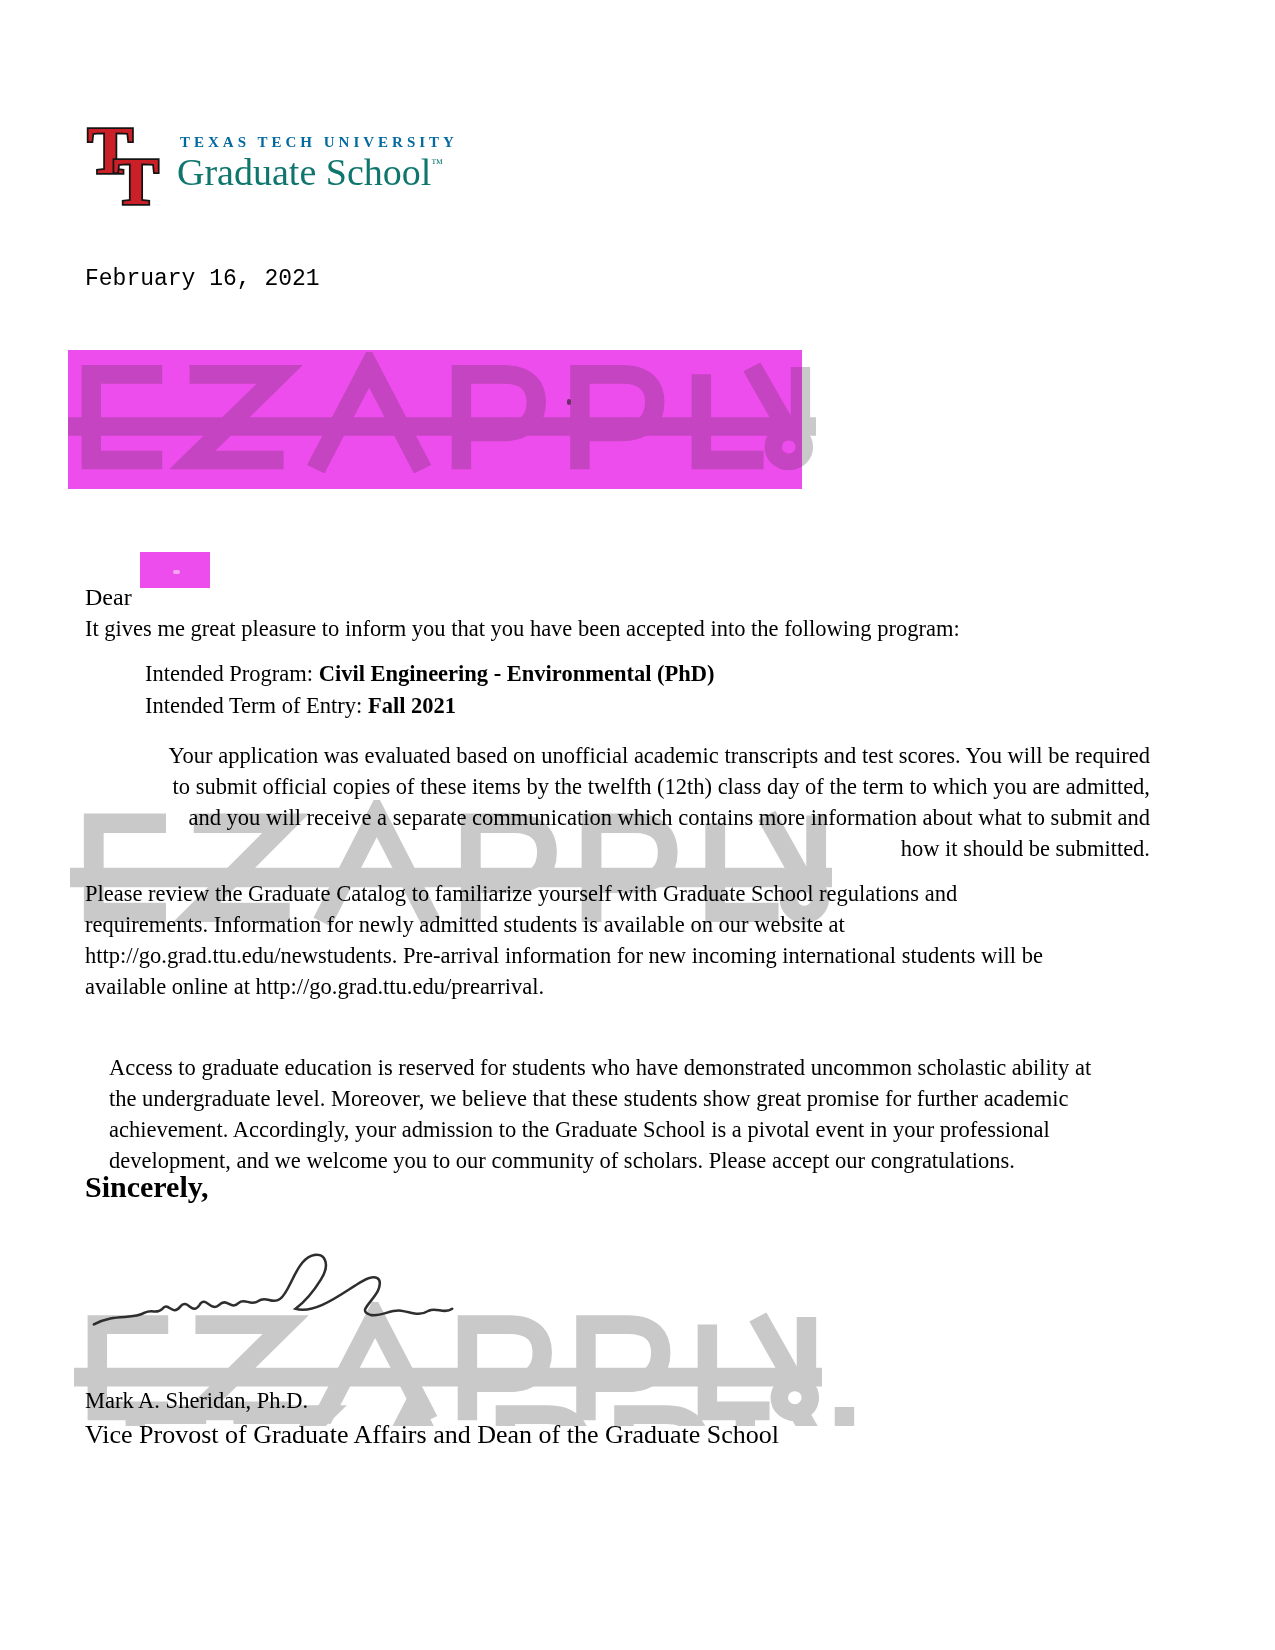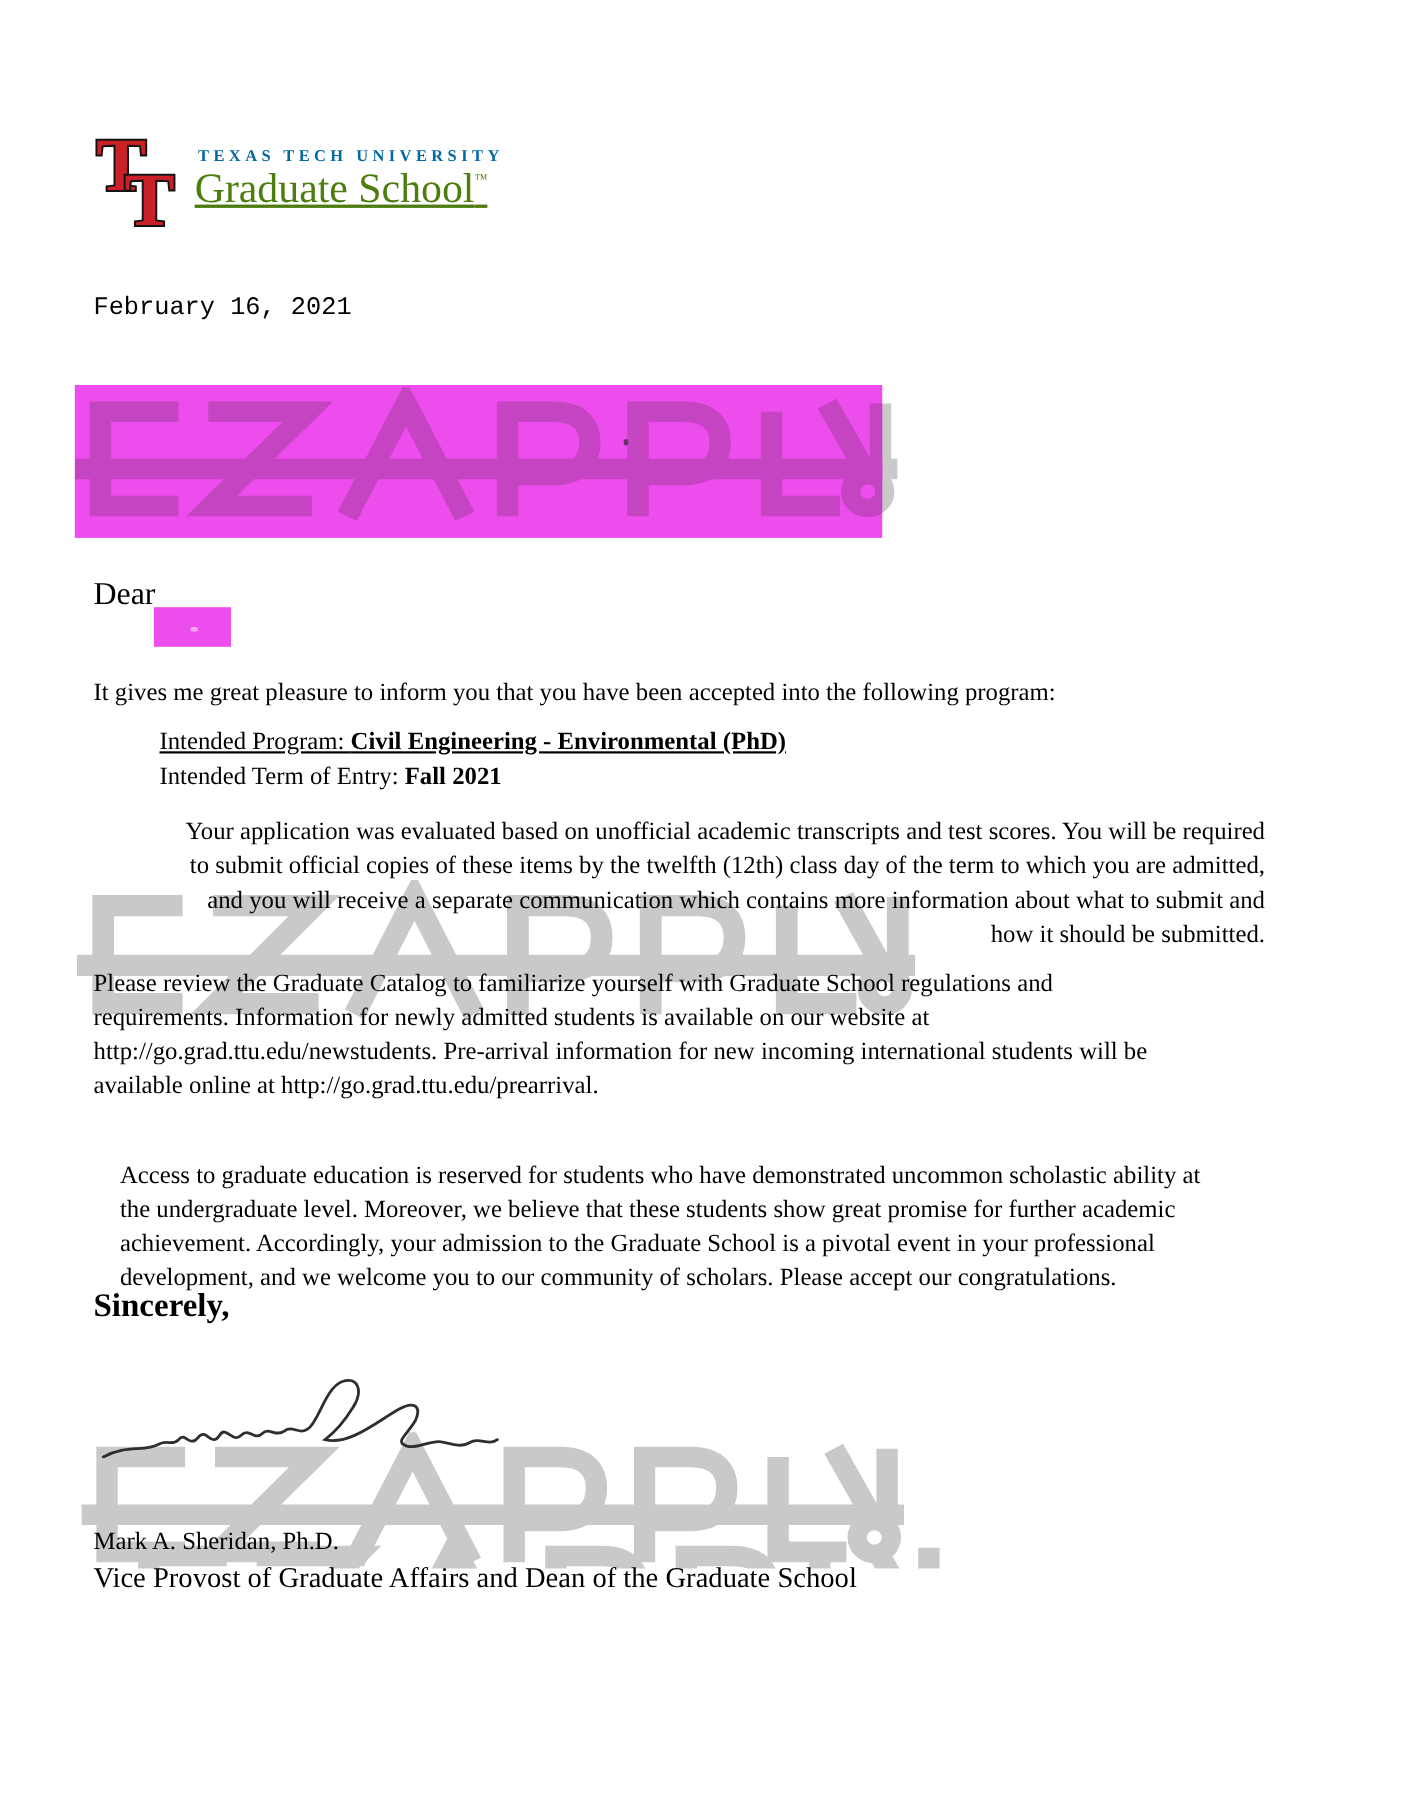--- a/index.html
+++ b/index.html
@@ -2,43 +2,43 @@
 <html><head>
 <meta charset="utf-8">
 <style>
   html,body{margin:0;padding:0;background:#ffffff;}
   .page{position:relative;width:1275px;height:1650px;background:#ffffff;overflow:hidden;
         font-family:"Liberation Serif", serif;color:#000;}
   .abs{position:absolute;}
   
   .logo-icon{left:86px;top:116px;width:80px;height:94px;z-index:2;}
   .uni-name{left:180px;top:134px;font-size:15px;font-weight:700;letter-spacing:4px;color:#0369a1;z-index:2;}
-  .school-name{left:177px;top:150px;font-size:38px;color:#4d7c0f;z-index:2;text-decoration:underline;}
+  .school-name{left:177px;top:150px;font-size:38px;color:#0f766e;z-index:2;}
   .tm{font-size:12px;vertical-align:18px;letter-spacing:0;}
   
   .date{left:85px;top:266px;font-size:23px;z-index:2;font-family:Liberation Mono, monospace;}
   
   .wm{color:#c9c9c9;}
   .wm1-gray{left:68px;top:352px;width:748px;height:121px;z-index:0;}
   .magenta-block{left:68px;top:350px;width:734px;height:139px;background:#ee4ded;overflow:hidden;z-index:1;}
   .wm1-dark{position:absolute;left:0;top:2px;width:748px;height:121px;color:#c544c1;}
   .speck{position:absolute;left:499px;top:49px;width:4px;height:6px;background:#6b2f68;border-radius:2px;}
   .wm2{left:70px;top:800px;width:762px;height:126px;z-index:0;}
   .wm3{left:74px;top:1302px;width:748px;height:122px;z-index:0;}
   .wm3b-clip{left:112px;top:1392px;width:760px;height:34px;overflow:hidden;z-index:0;}
   .wm3b-clip svg{position:absolute;left:0;top:0;width:748px;height:122px;}
   
-  .dear{left:85px;top:524px;font-size:29px;z-index:2;}
+  .dear{left:85px;top:584px;font-size:24px;z-index:2;}
   .redact-name{left:140px;top:552px;width:70px;height:36px;background:#ee4ded;z-index:2;}
   .dear-dot{position:absolute;left:33px;top:18px;width:7px;height:4px;background:#f2a6ee;border-radius:2px;}
   
   .body-text{font-size:22.5px;line-height:31px;width:1065px;white-space:pre-line;z-index:2;font-family:Liberation Serif, serif;}
   .p1{left:85px;top:613px;}
   .prog-line{left:145px;font-size:22.5px;z-index:2;}
-  .prog1{top:661px;text-decoration:underline;}
+  .prog1{top:661px;}
   .prog2{top:693px;}
   .p2{left:85px;top:740px;text-align:right;}
   .p3{left:85px;top:878px;}
   .p4{left:85px;top:1052px;margin-left:24px;}
   .sincerely{left:85px;top:1170px;font-size:30px;z-index:2;font-weight:bold;}
   .signature{left:88px;top:1248px;width:372px;height:102px;z-index:3;}
   .sig-name{left:85px;top:1388px;font-size:22.5px;z-index:2;}
   .sig-title{left:85px;top:1420px;font-size:26px;z-index:2;}
   b{font-weight:700;}
 </style>

